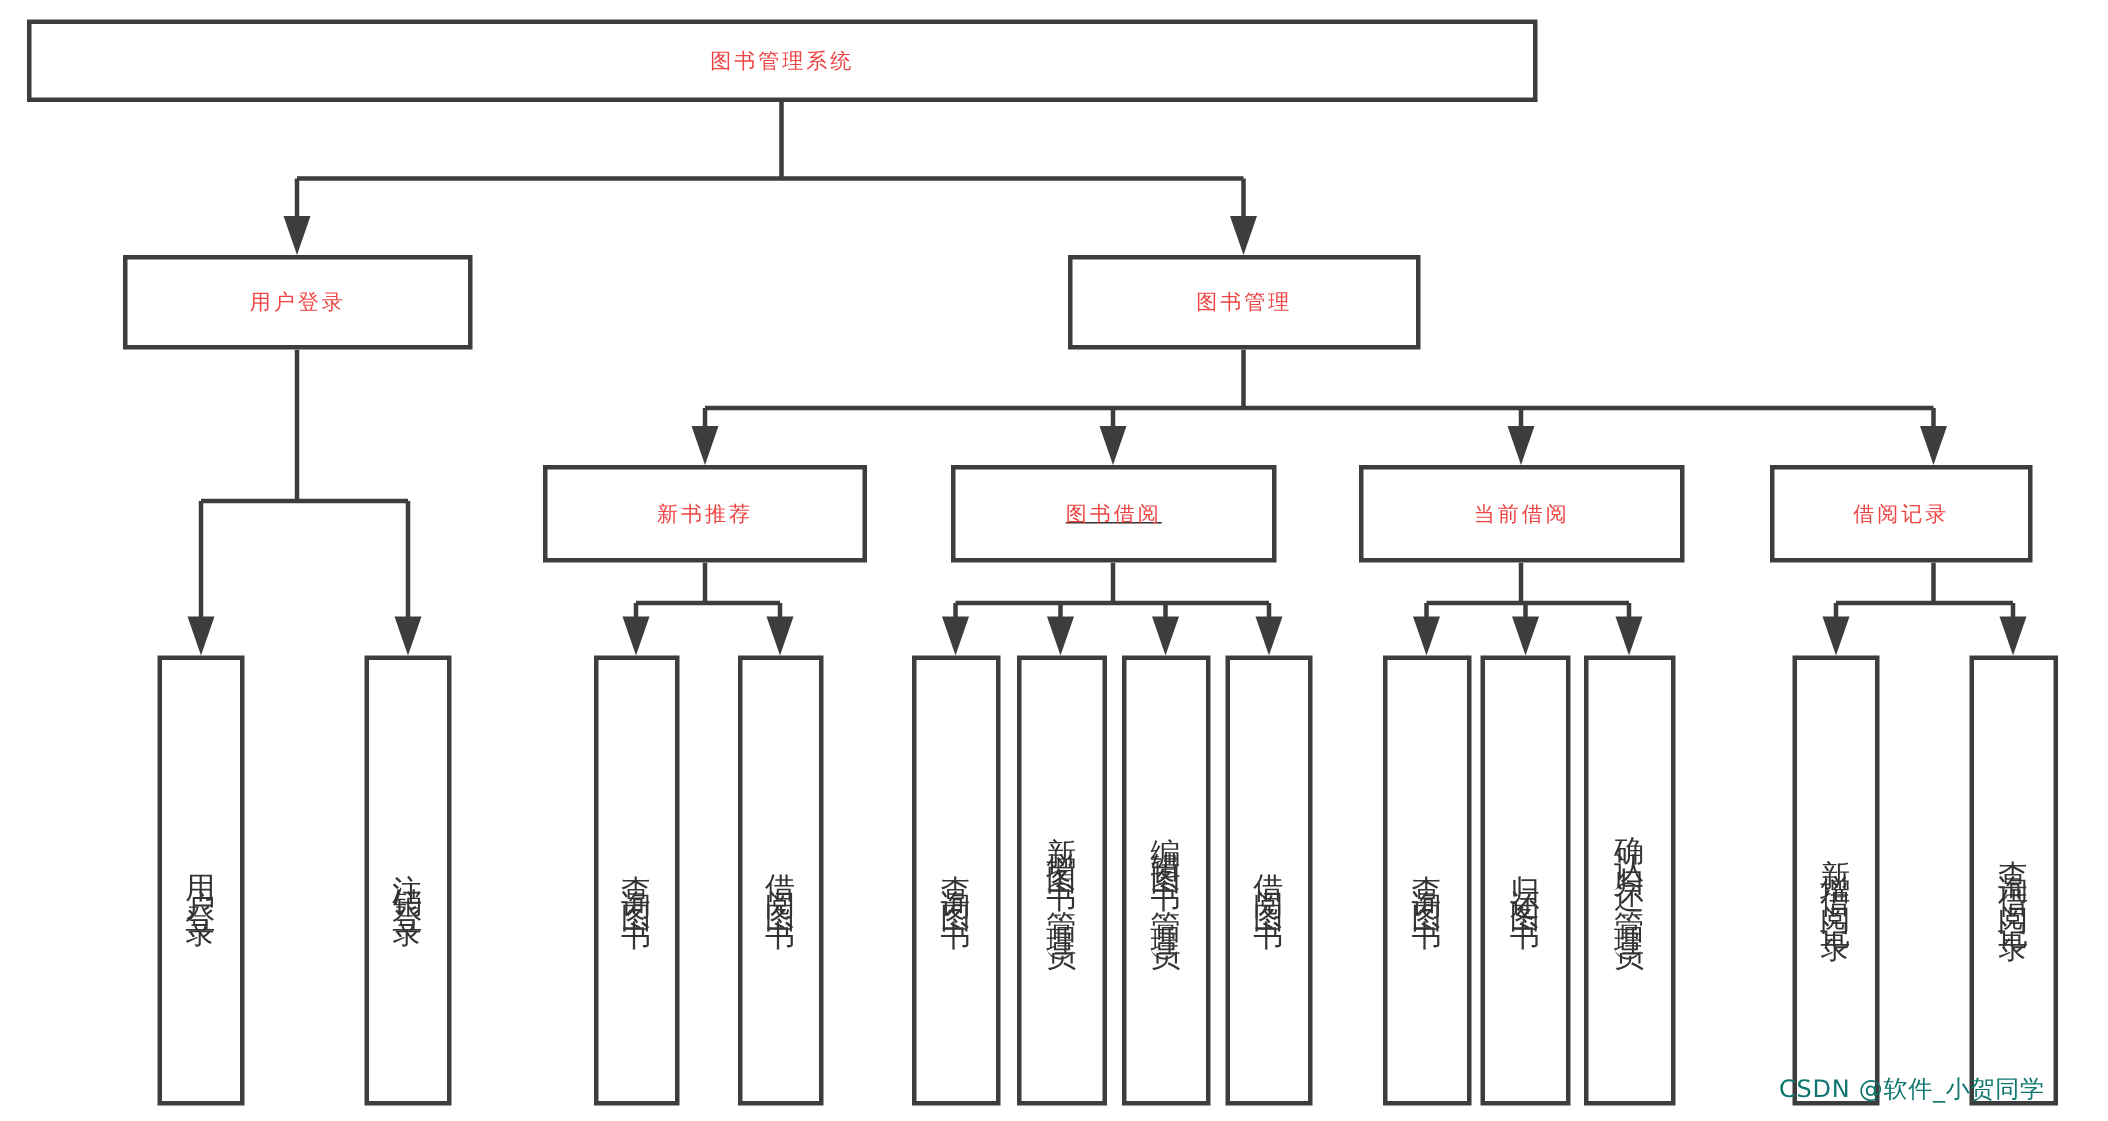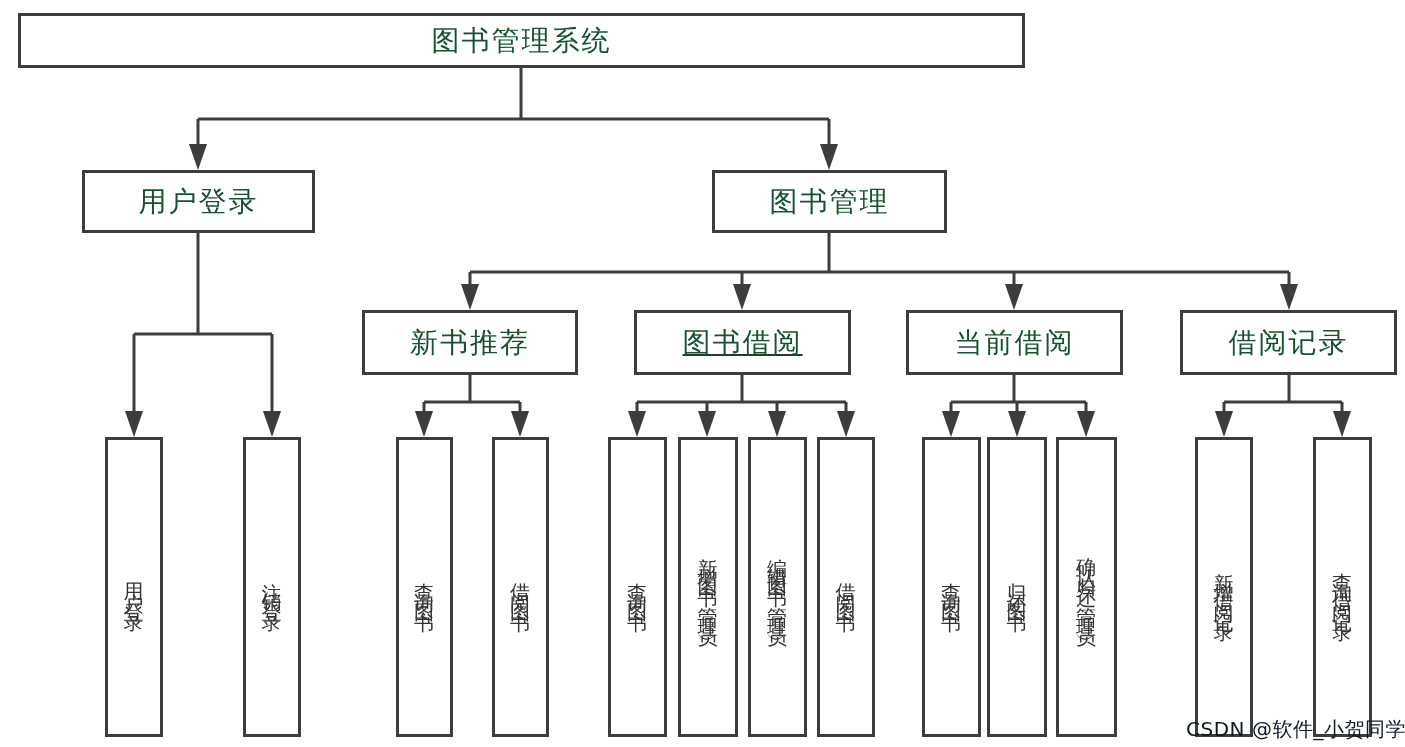--- a/index.html
+++ b/index.html
@@ -37,44 +37,44 @@
     position: absolute;
     box-sizing: border-box;
     border: 3px solid #3d3d3d;
     background: #ffffff;
     display: flex;
     align-items: center;
     justify-content: center;
     text-align: center;
   }
   .node .hlabel {
-    font-size: 28px;
+    font-size: 14px;
     letter-spacing: 2px;
-    color: #14532d;
+    color: #ef4444;
     white-space: nowrap;
   }
   .leaf {
     top: 437px;
     height: 300px;
   }
   .leaf .vlabel {
     writing-mode: vertical-rl;
     text-orientation: mixed;
     font-size: 20px;
     line-height: 1;
     letter-spacing: 10px;
     color: #333333;
     white-space: nowrap;
   }
   .watermark {
     position: absolute;
     left: 1186px;
     top: 716px;
-    font-size: 20px;
-    color: #0f172a;
+    font-size: 16px;
+    color: #0f766e;
     white-space: nowrap;
     z-index: 10;
     letter-spacing: 0.5px;
   }
 </style>
 </head>
 <body>
 
 <div class="canvas">
 
@@ -121,21 +121,21 @@
 
   <div class="node" style="left:362px; top:310px; width:216px; height:65px;">
     <span class="hlabel">新书推荐</span>
   </div>
   <div class="node" style="left:634px; top:310px; width:217px; height:65px;text-decoration:underline;">
     <span class="hlabel">图书借阅</span>
   </div>
   <div class="node" style="left:906px; top:310px; width:217px; height:65px;text-align:center;">
     <span class="hlabel">当前借阅</span>
   </div>
-  <div class="node" style="left:1180px; top:310px; width:217px; height:65px;">
+  <div class="node" style="left:1180px; top:310px; width:175px; height:65px;">
     <span class="hlabel">借阅记录</span>
   </div>
 
   <div class="node leaf" style="left:105px; width:58px;">
     <span class="vlabel">用户登录</span>
   </div>
   <div class="node leaf" style="left:243px; width:58px;">
     <span class="vlabel">注销登录</span>
   </div>
 

